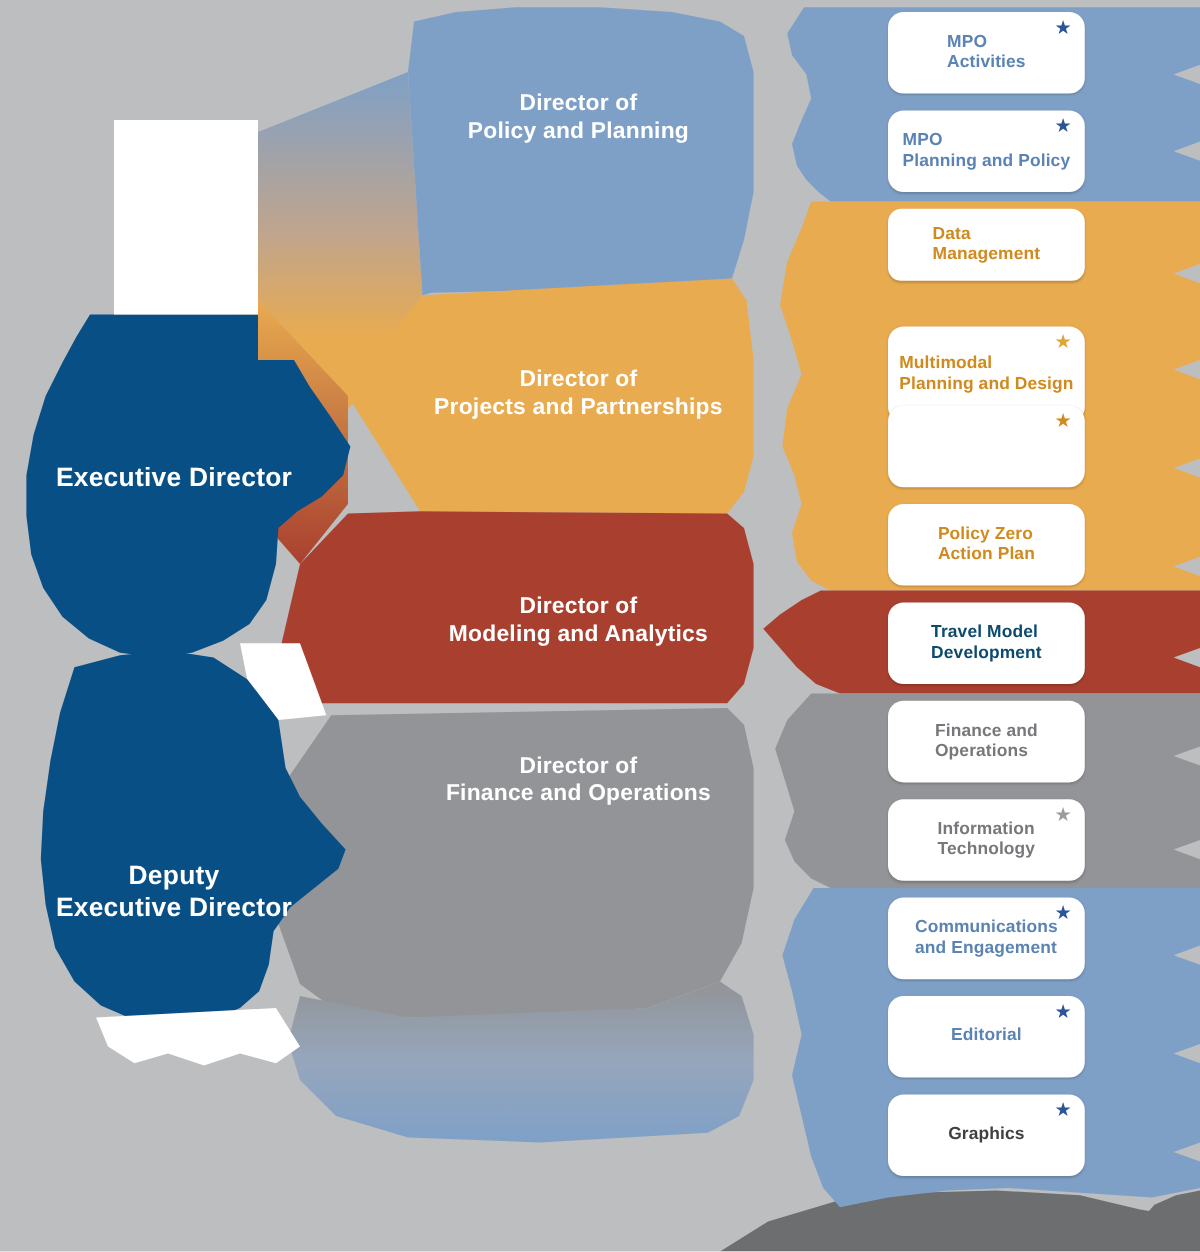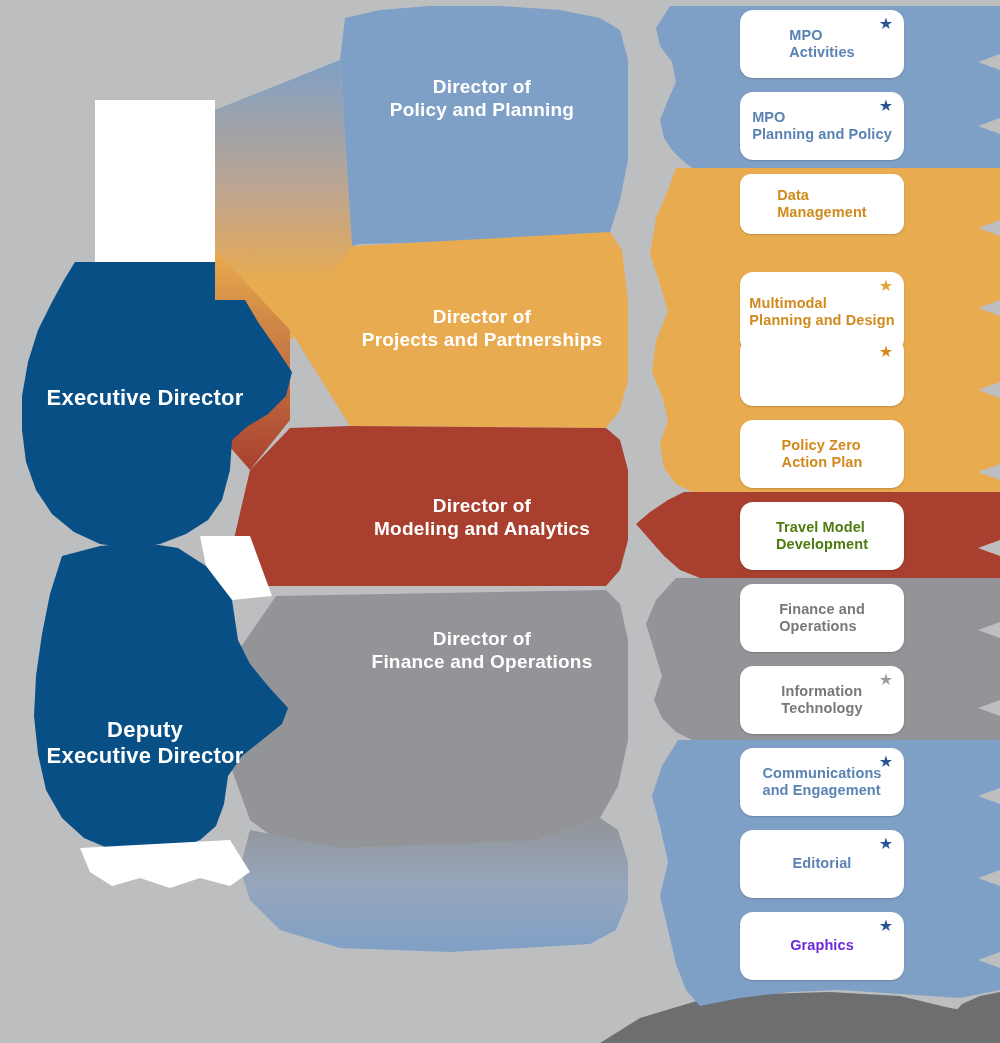--- a/index.html
+++ b/index.html
@@ -232,21 +232,21 @@
         <span class="unit-star" style="color: rgb(224, 164, 55);">★</span>
       </div>
       <div class="unit-card" style="top: 338px; height: 68px;">
         <span class="unit-star" style="color: rgb(208, 138, 30);">★</span>
       </div>
       <div class="unit-card" style="top: 420px; height: 68px;">
         <div class="unit-card-text" style="color: rgb(208, 138, 30);">Policy Zero
 Action Plan</div>
       </div>
       <div class="unit-card" style="top: 502px; height: 68px;">
-        <div class="unit-card-text" style="color: #4d7c0f;">Travel Model
+        <div class="unit-card-text" style="color: #0c4a6e;">Travel Model
 Development</div>
       </div>
       <div class="unit-card" style="top: 584px; height: 68px;">
         <div class="unit-card-text" style="color: rgb(118, 120, 123);">Finance and
 Operations</div>
       </div>
       <div class="unit-card" style="top: 666px; height: 68px;">
         <div class="unit-card-text" style="color: rgb(118, 120, 123);">Information
 Technology</div>
         <span class="unit-star" style="color: rgb(154, 156, 159);">★</span>
@@ -254,18 +254,18 @@
       <div class="unit-card" style="top: 748px; height: 68px;">
         <div class="unit-card-text" style="color: rgb(91, 131, 180);">Communications
 and Engagement</div>
         <span class="unit-star" style="color: rgb(43, 85, 150);">★</span>
       </div>
       <div class="unit-card" style="top: 830px; height: 68px;">
         <div class="unit-card-text" style="color: rgb(91, 131, 180);">Editorial</div>
         <span class="unit-star" style="color: rgb(43, 85, 150);">★</span>
       </div>
       <div class="unit-card" style="top: 912px; height: 68px;">
-        <div class="unit-card-text" style="color: #6d28d9;">Graphics</div>
+        <div class="unit-card-text" style="color: #404040;">Graphics</div>
         <span class="unit-star" style="color: rgb(43, 85, 150);">★</span>
       </div>
     </div>
 
 </div>
 
 </body></html>

